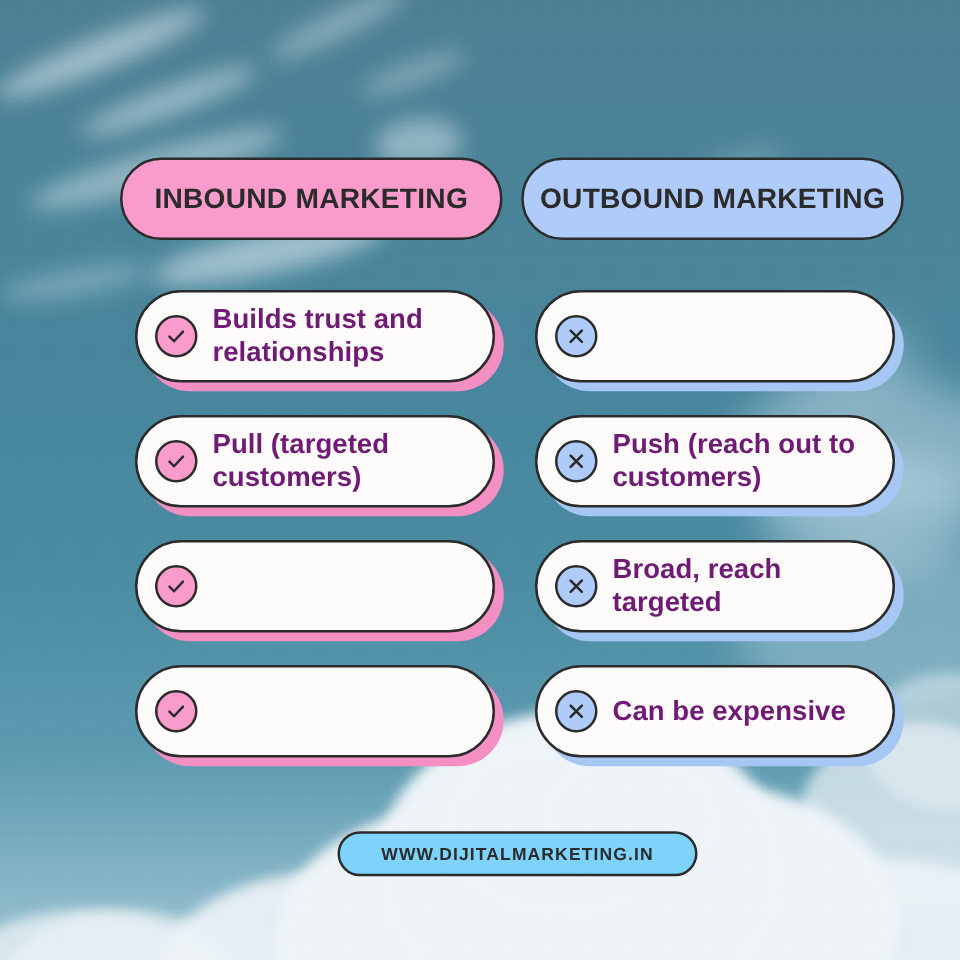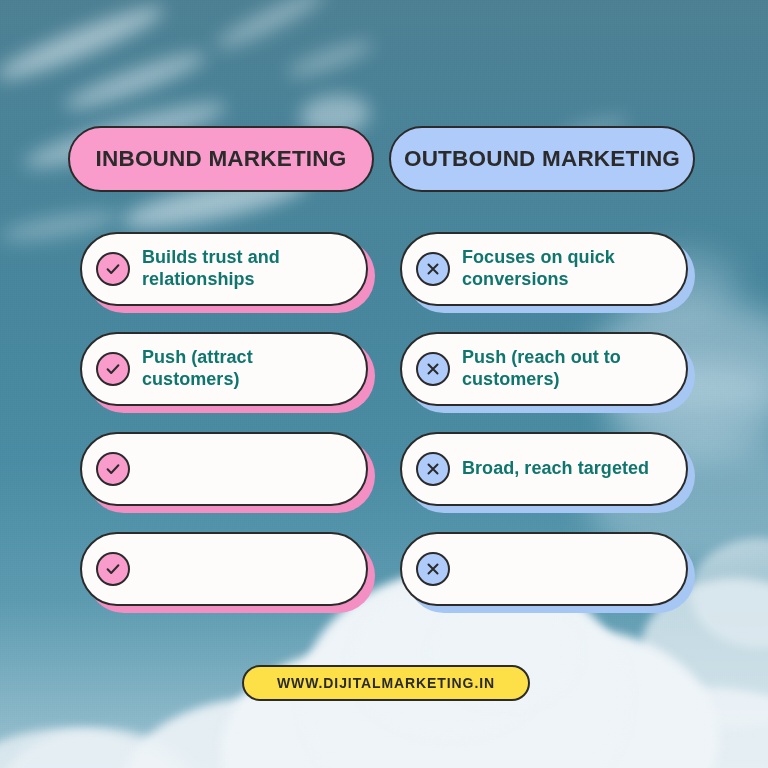--- a/index.html
+++ b/index.html
@@ -45,21 +45,21 @@
   .bc9{left:690px;bottom:120px;width:140px;height:110px;opacity:.5;}
   .bc10{left:0px;bottom:-90px;width:200px;height:130px;opacity:.6;}
   .grain{
     position:absolute;inset:0;opacity:.16;mix-blend-mode:overlay;
     background-image:
       repeating-linear-gradient(0deg,rgba(255,255,255,.12) 0 1px,transparent 1px 2px),
       repeating-linear-gradient(90deg,rgba(0,0,0,.10) 0 1px,transparent 1px 2px);
   }
 
   
-  .content{position:absolute;inset:0;}
+  .content{position:absolute;inset:0;margin-left:28px;}
 
   .headers{position:absolute;left:0;top:126px;width:768px;height:64px;}
   .hpill{
     position:absolute;height:62px;border:2.5px solid #2b2b2b;border-radius:34px;
     display:flex;align-items:center;justify-content:center;
   }
   .hpill span{
     font-size:22.5px;font-weight:bold;color:#2b2b2b;letter-spacing:.2px;
     white-space:nowrap;
   }
@@ -85,27 +85,27 @@
   .icon{
     flex:0 0 auto;width:34px;height:34px;border-radius:50%;
     border:2.5px solid #2b2b2b;box-sizing:border-box;
     display:flex;align-items:center;justify-content:center;margin-right:12px;
   }
   .icon-check{background:#f99ccc;}
   .icon-x{background:#aecbfa;}
   .icon svg{display:block;}
 
   .card-text{
-    font-size:18px;font-weight:bold;color:#0f766e;line-height:1.22;
+    font-size:22px;font-weight:bold;color:#701a75;line-height:1.22;
     letter-spacing:.05px;
   }
 
   .footer{
     position:absolute;left:242px;top:665px;width:284px;height:32px;
-    background:#fde047;border:2px solid #2b2b2b;border-radius:18px;
+    background:#7dd3fc;border:2px solid #2b2b2b;border-radius:18px;
     display:flex;align-items:center;justify-content:center;
   }
   .footer span{
     font-size:14px;font-weight:bold;color:#2b2b2b;letter-spacing:.9px;white-space:nowrap;
   }
 </style>
 </head>
 <body>
 
 <div class="sky">
@@ -160,33 +160,32 @@
         </span>
         <span class="card-text">Builds trust and relationships</span>
       </div>
       <div class="shadow shadow-right"></div>
       <div class="card card-right">
         <span class="icon icon-x">
           <svg width="18" height="18" viewBox="0 0 18 18">
               <path d="M4.5 4.5 L13.5 13.5 M13.5 4.5 L4.5 13.5" fill="none" stroke="#2b2b2b" stroke-width="2" stroke-linecap="round"></path>
             </svg>
         </span>
-        <span class="card-text">Focuses on quick conversions</span>
-      </div>
-    </div>
-
-    <div class="row">
-      <div class="shadow shadow-left"></div>
-      <div class="card card-left">
-        <span class="icon icon-check">
-          <svg width="18" height="18" viewBox="0 0 18 18">
-              <path d="M3.6 9.3 L7.2 13 L14.4 5.3" fill="none" stroke="#2b2b2b" stroke-width="2" stroke-linecap="round" stroke-linejoin="round"></path>
-            </svg>
-        </span>
-        <span class="card-text">Push (attract customers)</span>
+      </div>
+    </div>
+
+    <div class="row">
+      <div class="shadow shadow-left"></div>
+      <div class="card card-left">
+        <span class="icon icon-check">
+          <svg width="18" height="18" viewBox="0 0 18 18">
+              <path d="M3.6 9.3 L7.2 13 L14.4 5.3" fill="none" stroke="#2b2b2b" stroke-width="2" stroke-linecap="round" stroke-linejoin="round"></path>
+            </svg>
+        </span>
+        <span class="card-text">Pull (targeted customers)</span>
       </div>
       <div class="shadow shadow-right"></div>
       <div class="card card-right">
         <span class="icon icon-x">
           <svg width="18" height="18" viewBox="0 0 18 18">
               <path d="M4.5 4.5 L13.5 13.5 M13.5 4.5 L4.5 13.5" fill="none" stroke="#2b2b2b" stroke-width="2" stroke-linecap="round"></path>
             </svg>
         </span>
         <span class="card-text">Push (reach out to customers)</span>
       </div>
@@ -221,20 +220,21 @@
             </svg>
         </span>
       </div>
       <div class="shadow shadow-right"></div>
       <div class="card card-right">
         <span class="icon icon-x">
           <svg width="18" height="18" viewBox="0 0 18 18">
               <path d="M4.5 4.5 L13.5 13.5 M13.5 4.5 L4.5 13.5" fill="none" stroke="#2b2b2b" stroke-width="2" stroke-linecap="round"></path>
             </svg>
         </span>
+        <span class="card-text">Can be expensive</span>
       </div>
     </div>
 
   </div>
 
   <div class="footer">
     <span>WWW.DIJITALMARKETING.IN</span>
   </div>
 
 </div>

